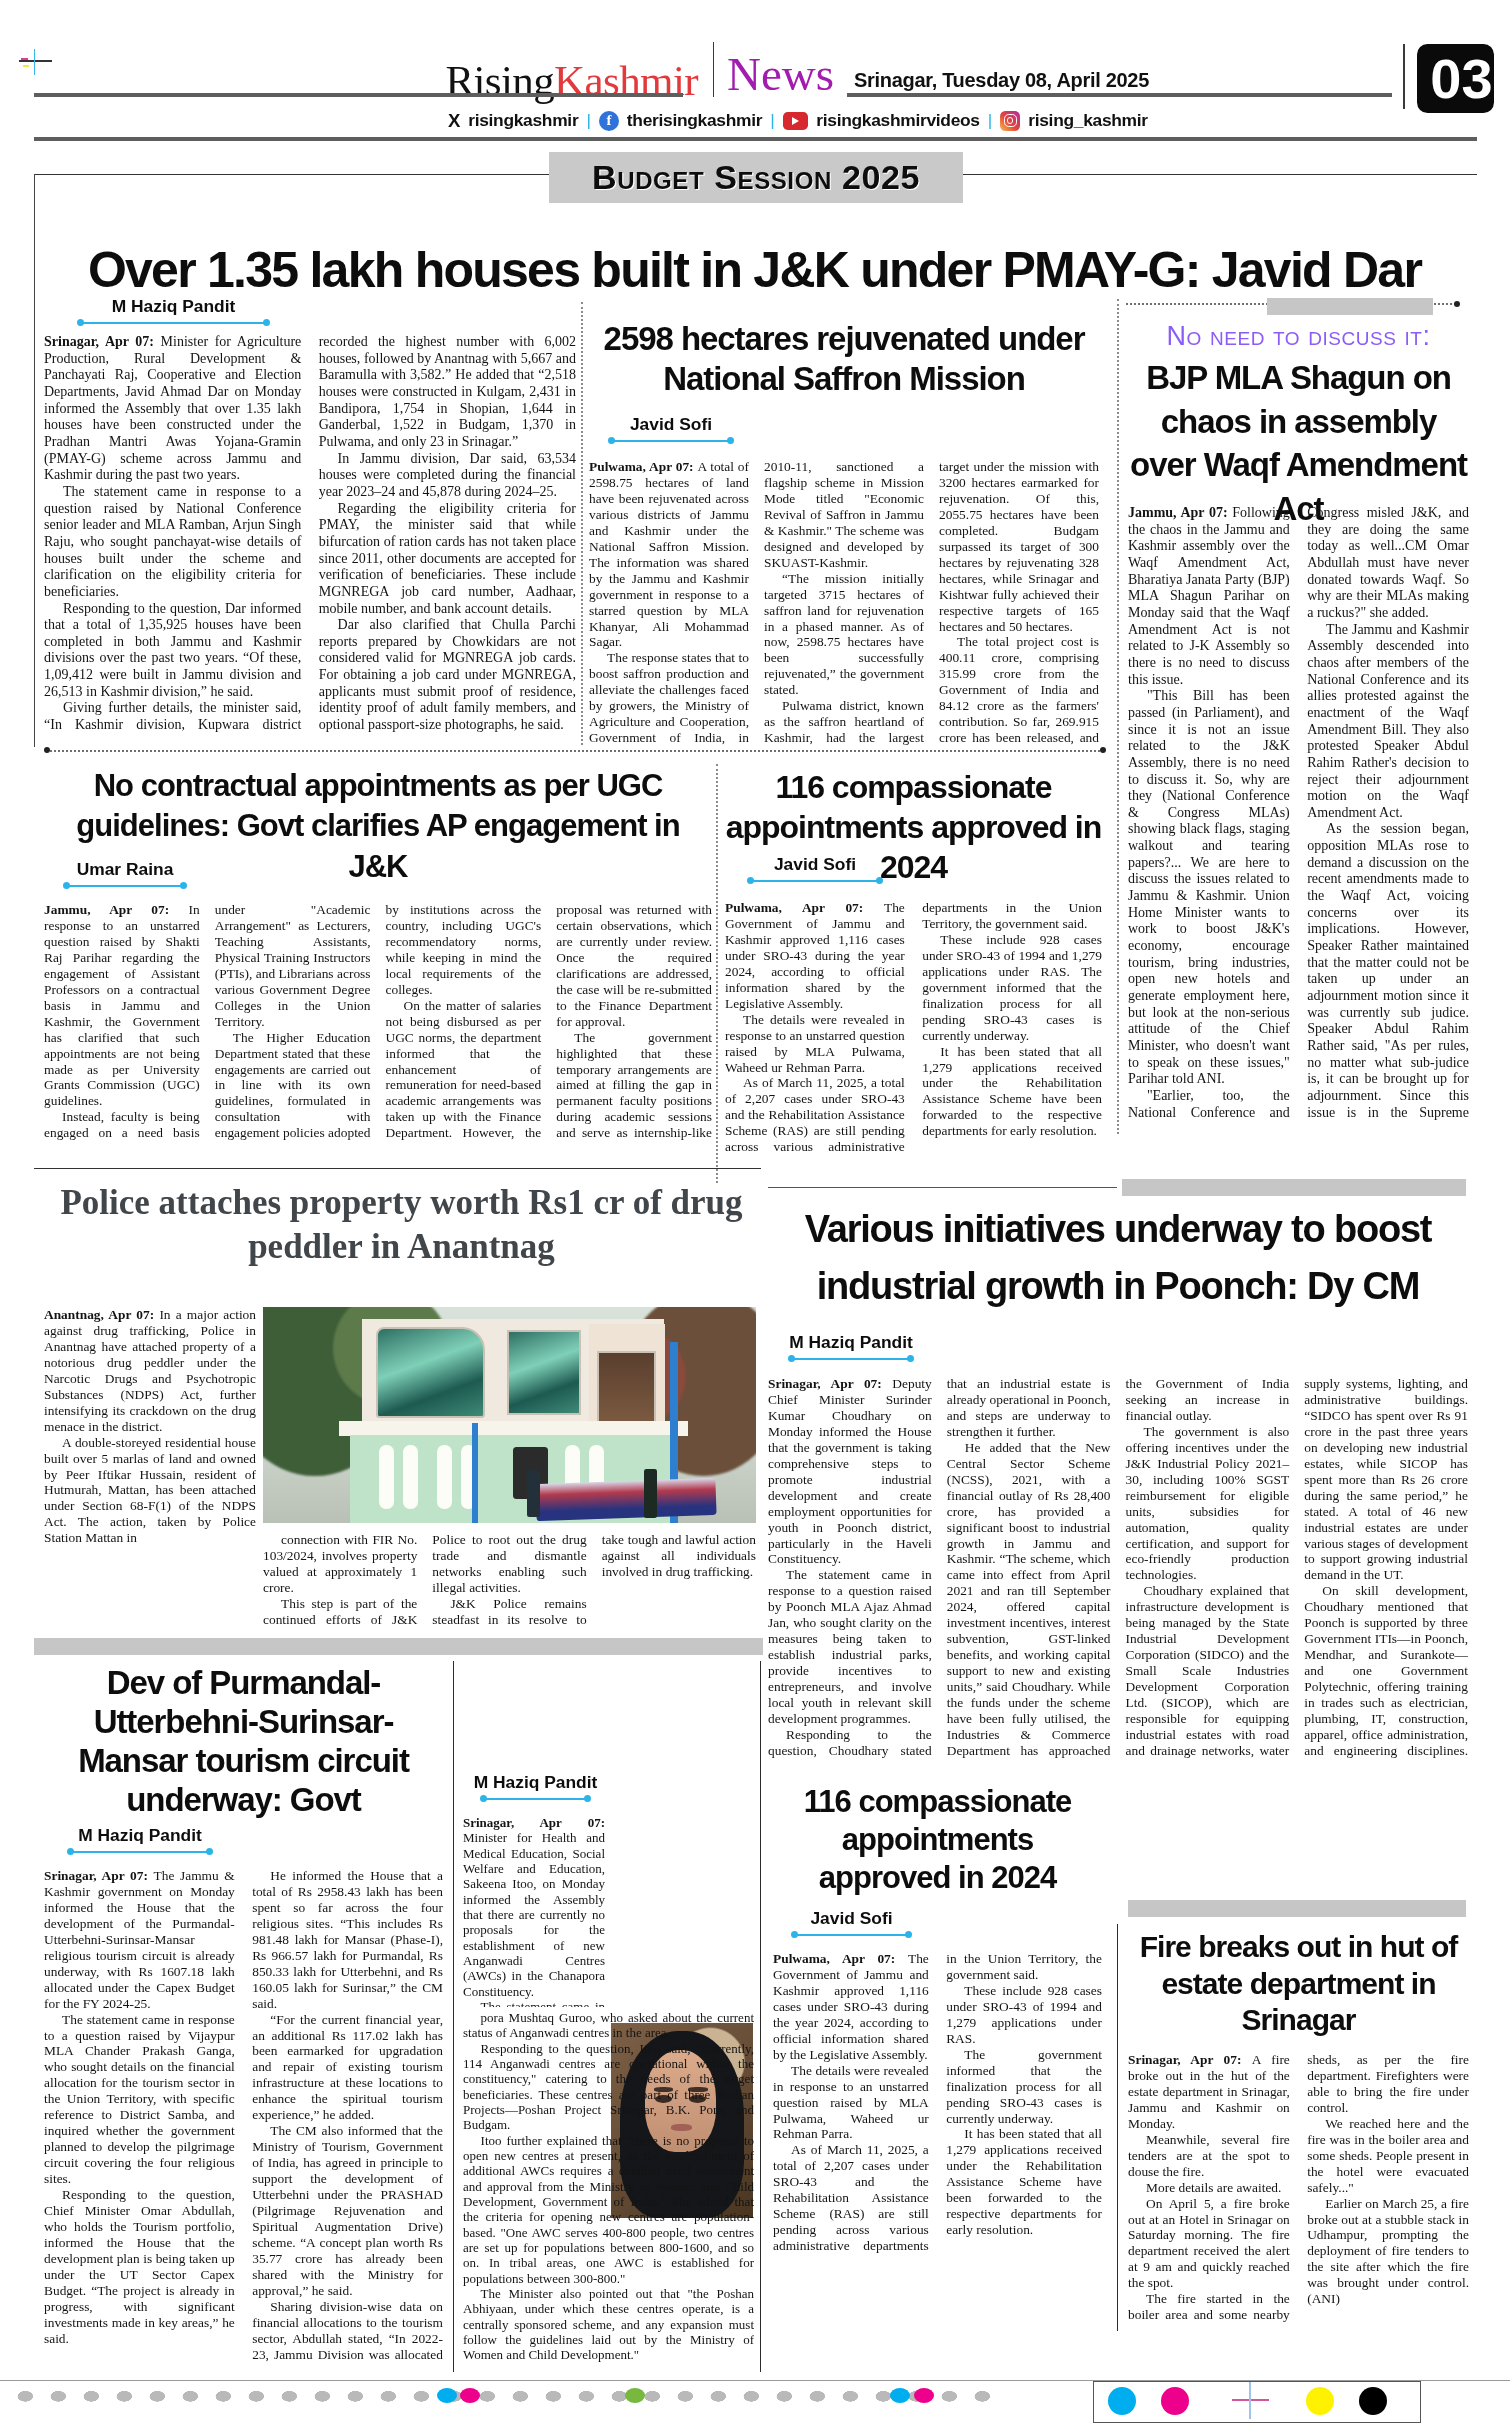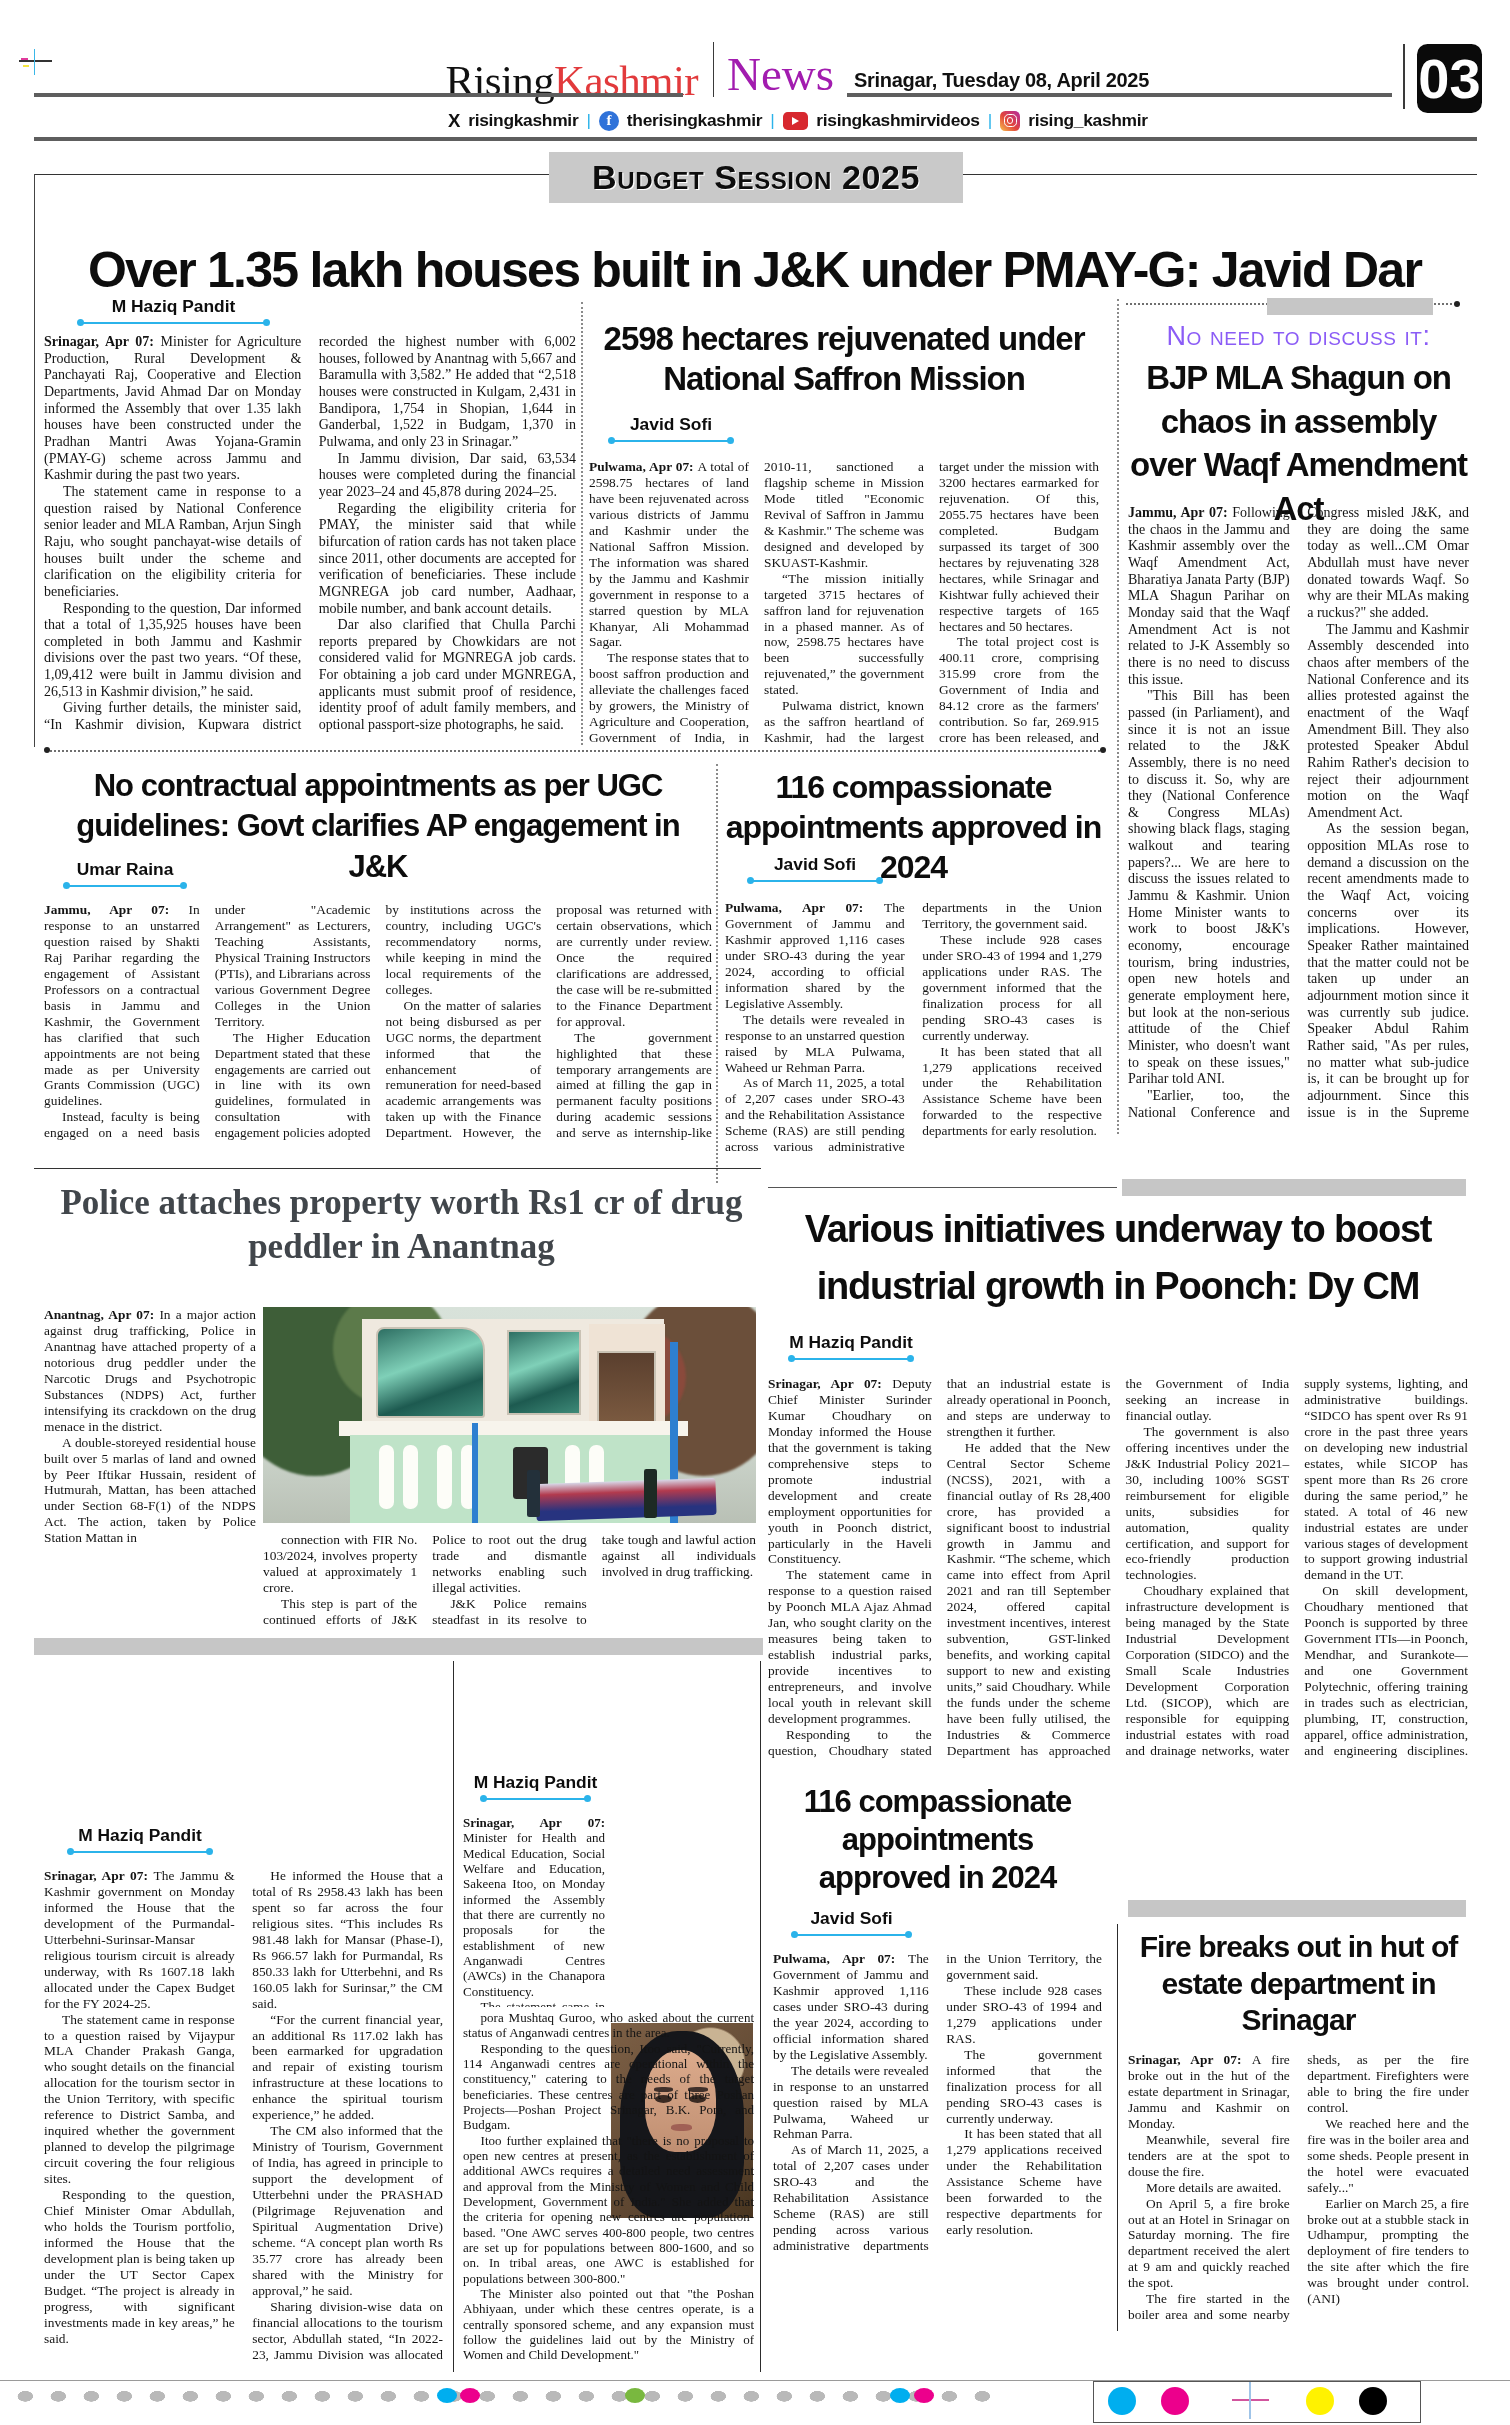--- a/index.html
+++ b/index.html
@@ -38,21 +38,21 @@
   .doth{border-top:2.3px dotted #6f6f6f;height:0;}
   .solv{background:#2c2c2c;width:1.2px;}
   .graybar{background:#c6c6c6;}
   .enddot{width:6.4px;height:6.4px;border-radius:50%;background:#222;}
   
   .mast-title{font-family:"Liberation Serif",serif;font-weight:400;font-size:43px;letter-spacing:-0.6px;}
   .mast-title .red{color:#e23a3c;}
   .mast-news{font-family:"Liberation Serif",serif;font-size:47px;color:#a21caf;}
   .mast-date{font-family:"Liberation Sans",sans-serif;font-weight:700;font-size:20px;letter-spacing:-0.3px;}
   .pagebadge{background:#0a0a0a;border-radius:10.5px;color:#fff;display:flex;align-items:center;justify-content:center;
-             font-family:"Liberation Sans",sans-serif;font-weight:800;font-size:56px;}
+             font-family:"Liberation Sans",sans-serif;font-weight:800;font-size:56px;padding-left:12px;}
   .social{font-family:"Liberation Sans",sans-serif;font-weight:700;font-size:17.4px;letter-spacing:-0.3px;
           display:flex;align-items:center;gap:8.1px;}
   .social .sep{color:#2bb3ea;font-weight:400;}
   .icn-x{font-weight:900;font-size:18.6px;}
   .icn-fb{width:20px;height:20px;border-radius:50%;background:#2f72d9;color:#fff;display:inline-flex;
           align-items:center;justify-content:center;font-family:"Liberation Serif",serif;font-weight:700;font-size:15px;}
   .icn-yt{width:25.6px;height:18.6px;border-radius:4.7px;background:#d7282f;display:inline-flex;align-items:center;justify-content:center;}
   .icn-yt b{width:0;height:0;border-left:7.6px solid #fff;border-top:4.7px solid transparent;border-bottom:4.7px solid transparent;}
   .icn-ig{width:20px;height:20px;border-radius:5.2px;background:linear-gradient(45deg,#f7c14d,#e2453c 45%,#b32a9e);position:relative;}
   .icn-ig::before{content:"";position:absolute;inset:3.5px;border:1.7px solid #fff;border-radius:4.7px;}
@@ -274,20 +274,21 @@
   <div class="abs bt fs23 c4" style="left:768px;top:1376px;width:700px;height:385px;">
       <p class="lead"><strong>Srinagar, Apr 07: </strong>Deputy Chief Minister Surinder Kumar Choudhary on Monday informed the House that the government is taking comprehensive steps to promote industrial development and create employment opportunities for youth in Poonch district, particularly in the Haveli Constituency.</p>
       <p>The statement came in response to a question raised by Poonch MLA Ajaz Ahmad Jan, who sought clarity on the measures being taken to establish industrial parks, provide incentives to entrepreneurs, and involve local youth in relevant skill development programmes.</p>
       <p>Responding to the question, Choudhary stated that an industrial estate is already operational in Poonch, and steps are underway to strengthen it further.</p>
       <p>He added that the New Central Sector Scheme (NCSS), 2021, with a financial outlay of Rs 28,400 crore, has provided a significant boost to industrial growth in Jammu and Kashmir. “The scheme, which came into effect from April 2021 and ran till September 2024, offered capital investment incentives, interest subvention, GST-linked benefits, and working capital support to new and existing units,” said Choudhary. While the funds under the scheme have been fully utilised, the Industries &amp; Commerce Department has approached the Government of India seeking an increase in financial outlay.</p>
       <p>The government is also offering incentives under the J&amp;K Industrial Policy 2021–30, including 100% SGST reimbursement for eligible units, subsidies for automation, quality certification, and support for eco-friendly production technologies.</p>
       <p>Choudhary explained that infrastructure development is being managed by the State Industrial Development Corporation (SIDCO) and the Small Scale Industries Development Corporation Ltd. (SICOP), which are responsible for equipping industrial estates with road and drainage networks, water supply systems, lighting, and administrative buildings. “SIDCO has spent over Rs 91 crore in the past three years on developing new industrial estates, while SICOP has spent more than Rs 26 crore during the same period,” he stated. A total of 46 new industrial estates are under various stages of development to support growing industrial demand in the UT.</p>
       <p>On skill development, Choudhary mentioned that Poonch is supported by three Government ITIs—in Poonch, Mendhar, and Surankote—and one Government Polytechnic, offering training in trades such as electrician, plumbing, IT, construction, apparel, office administration, and engineering disciplines. “These institutions have a combined intake capacity of over 700 students annually and are being upgraded under the PPP mode to align with industry needs,” he said.</p>
     </div>
 
+  <div class="abs hl" style="left:44px;top:1664px;width:399px;font-size:33px;line-height:1.18;">Dev of Purmandal-Utterbehni-Surinsar-Mansar tourism circuit underway: Govt</div>
   <div class="abs byline" style="left:44px;top:1825px;width:192px;">
     <span>M Haziq Pandit</span>
     <div class="rule">
         <i class="l"></i>
         <i class="r"></i>
       </div>
   </div>
   <div class="abs bt fs23 c2" style="left:44px;top:1868px;width:399px;height:505px;">
       <p class="lead"><strong>Srinagar, Apr 07: </strong>The Jammu &amp; Kashmir government on Monday informed the House that the development of the Purmandal-Utterbehni-Surinsar-Mansar religious tourism circuit is already underway, with Rs 1607.18 lakh allocated under the Capex Budget for the FY 2024-25.</p>
       <p>The statement came in response to a question raised by Vijaypur MLA Chander Prakash Ganga, who sought details on the financial allocation for the tourism sector in the Union Territory, with specific reference to District Samba, and inquired whether the government planned to develop the pilgrimage circuit covering the four religious sites.</p>

